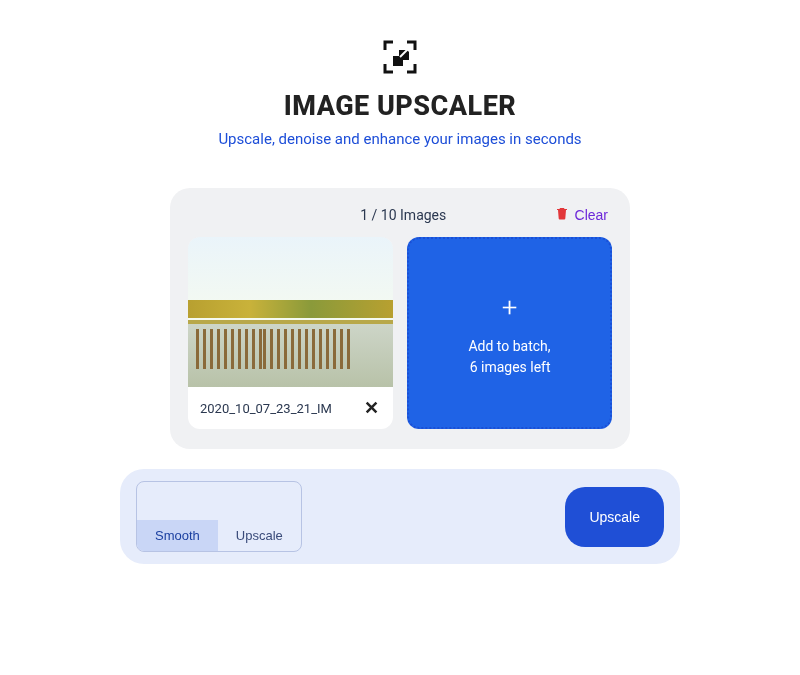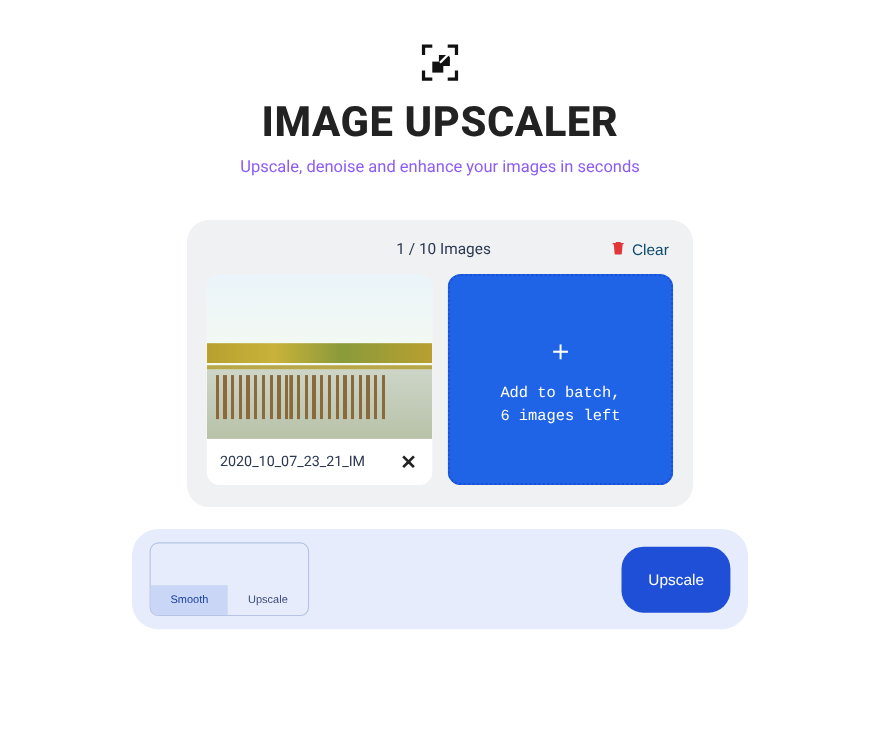--- a/index.html
+++ b/index.html
@@ -8,29 +8,29 @@
     background: #fff;
     width: 800px;
     height: 675px;
     display: flex;
     flex-direction: column;
     align-items: center;
     padding-top: 40px;
   }
   .header-icon { margin-bottom: 12px; }
   .title {
-    font-size: 38px;
+    font-size: 27px;
     font-weight: 800;
     letter-spacing: 0.5px;
     color: #222;
     margin-bottom: 8px;
   }
   .subtitle {
     font-size: 15px;
-    color: #8b5cf6;
+    color: #1d4ed8;
     margin-bottom: 40px;
   }
   .panel {
     width: 460px;
     background: #f0f1f3;
     border-radius: 20px;
     padding: 18px 18px 20px;
   }
   .panel-header {
     display: flex;
@@ -42,21 +42,21 @@
     font-size: 14px;
     color: #2b3850;
     flex: 1;
     text-align: center;
     margin-left: 60px;
   }
   .clear-btn {
     display: flex;
     align-items: center;
     gap: 6px;
-    color: #0c4a6e;
+    color: #6d28d9;
     font-size: 14px;
     cursor: pointer;
     background: none;
     border: none;
   }
   .grid {
     display: flex;
     gap: 14px;
   }
   .thumb-card {
@@ -113,42 +113,42 @@
     align-items: center;
     justify-content: center;
     color: #fff;
     cursor: pointer;
   }
   .plus {
     font-size: 26px;
     font-weight: 300;
     margin-bottom: 12px;
   }
-  .drop-text { font-size: 14px; line-height: 1.5; text-align: center; font-family: Liberation Mono, monospace; }
+  .drop-text { font-size: 14px; line-height: 1.5; text-align: right; }
   .controls {
     margin-top: 20px;
     width: 560px;
     background: #e6ecfb;
     border-radius: 24px;
     padding: 12px 16px;
     display: flex;
     align-items: center;
     gap: 14px;
   }
   .segmented {
     display: flex;
     border: 1px solid #b7c3e4;
     border-radius: 8px;
     overflow: hidden;
   }
   .segmented button {
     border: none;
     background: transparent;
     padding: 8px 18px;
-    font-size: 10px;
+    font-size: 13px;
     color: #3a4b7a;
     cursor: pointer;
     margin-top: 38px;
   }
   .segmented button.active {
     background: #c9d6f6;
     color: #1a3fa0;
   }
   .segmented.quad button { padding: 8px 14px; }
   .upscale-btn {

